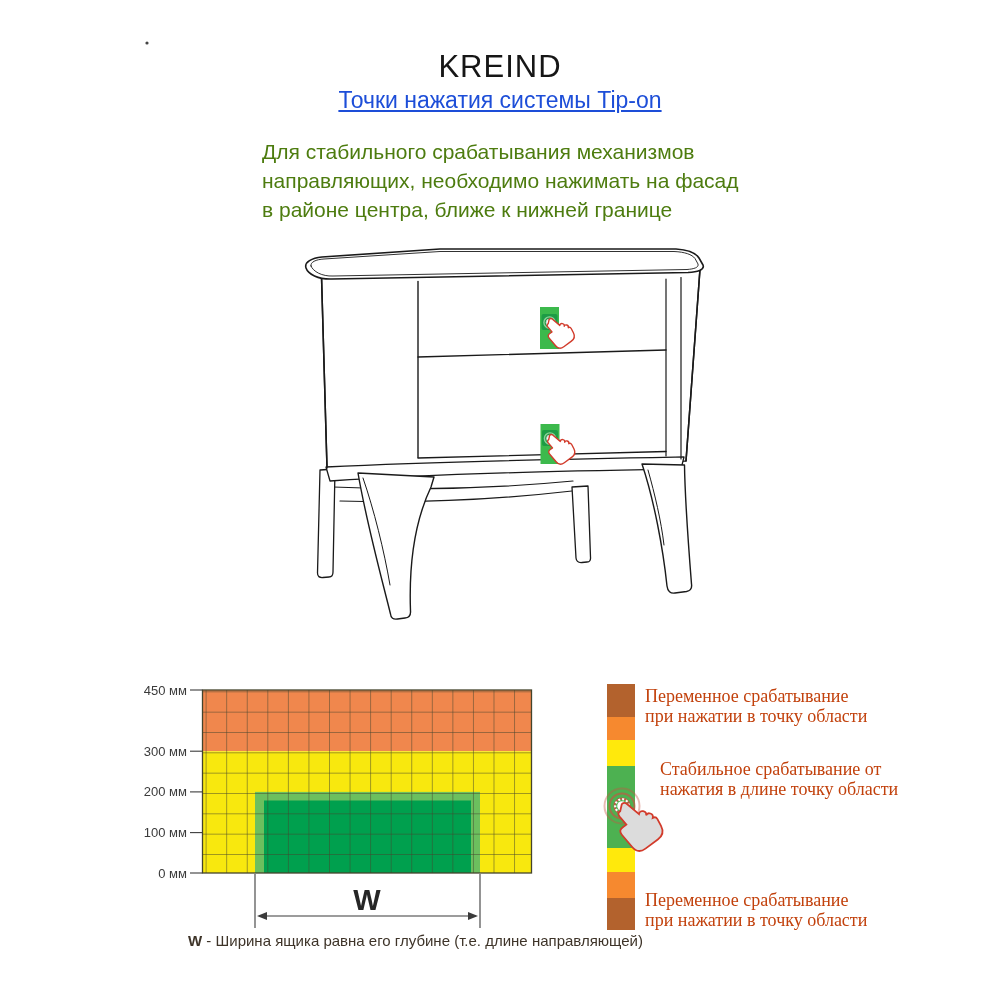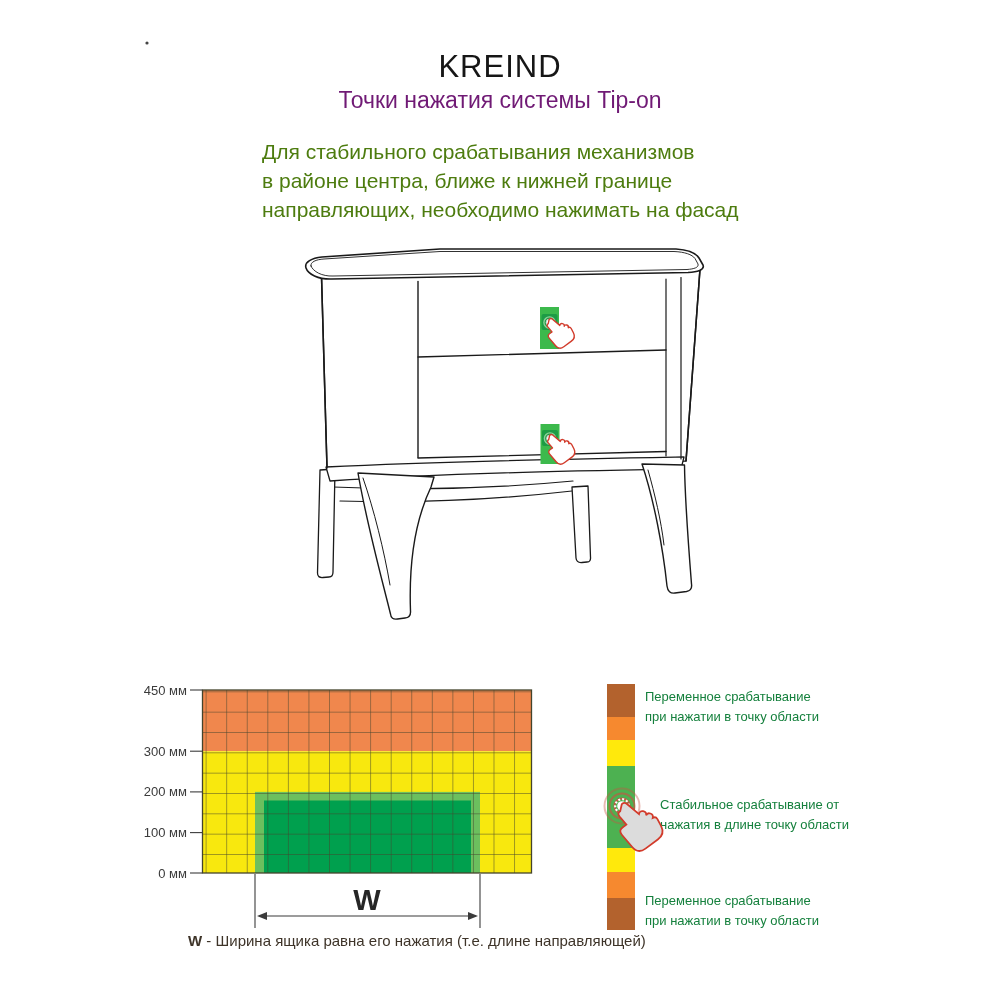--- a/index.html
+++ b/index.html
@@ -1,59 +1,59 @@
 <!DOCTYPE html>
 <html><head>
 <meta charset="utf-8">
 <style>
   html,body{margin:0;padding:0;background:#fff;}
   .canvas{position:relative;width:1000px;height:1000px;background:#ffffff;overflow:hidden;
           font-family:"Liberation Sans","DejaVu Sans",sans-serif;color:#1e1e1e;}
   .abs{position:absolute;}
   .brand{top:49px;left:0;right:0;text-align:center;font-size:31px;letter-spacing:1px;color:#161616;}
-  .subtitle{top:87px;left:0;right:0;text-align:center;font-size:23px;color:#701a75;}
+  .subtitle{top:87px;left:0;right:0;text-align:center;font-size:23px;color:#1d4ed8;text-decoration:underline;}
   .intro{top:137px;left:262px;font-size:21px;line-height:29px;color:#4d7c0f;}
-  .legend-text{font-size:13px;line-height:19.5px;color:#15803d;}
+  .legend-text{font-size:18px;line-height:19.5px;color:#c2410c;font-family:Liberation Serif, serif;}
   .lt1{top:687px;left:645px;}
-  .lt2{top:795px;left:660px;}
+  .lt2{top:760px;left:660px;}
   .lt3{top:891px;left:645px;}
   .note{top:932px;left:188px;font-size:15px;color:#3e3429;}
   .note b{font-weight:bold;}
   svg text{font-family:"Liberation Sans","DejaVu Sans",sans-serif;}
   .tick-label{font-size:13px;fill:#3b3b3b;}
   .w-label{font-size:29px;font-weight:600;fill:#262626;}
 </style>
 </head>
 <body>
 
 <div class="canvas">
 
   <div class="abs brand">KREIND</div>
   <div class="abs subtitle">Точки нажатия системы Tip-on</div>
 
   <div class="abs intro">
     <div>Для стабильного срабатывания механизмов</div>
+    <div>направляющих, необходимо нажимать на фасад</div>
     <div>в районе центра, ближе к нижней границе</div>
-    <div>направляющих, необходимо нажимать на фасад</div>
   </div>
 
   <div class="abs legend-text lt1">
     <div>Переменное срабатывание</div>
     <div>при нажатии в точку области</div>
   </div>
   <div class="abs legend-text lt2">
     <div>Стабильное срабатывание от</div>
     <div>нажатия в длине точку области</div>
   </div>
   <div class="abs legend-text lt3">
     <div>Переменное срабатывание</div>
     <div>при нажатии в точку области</div>
   </div>
 
-  <div class="abs note"><b>W</b><span> - Ширина ящика равна его нажатия (т.е. длине направляющей)</span></div>
+  <div class="abs note"><b>W</b><span> - Ширина ящика равна его глубине (т.е. длине направляющей)</span></div>
 
   <svg class="abs" style="left:0;top:0" width="1000" height="1000" viewBox="0 0 1000 1000">
     <defs>
       <pattern id="gridcell" width="20.5625" height="20.3333" patternUnits="userSpaceOnUse">
         <path d="M 20.5625 0 L 0 0 0 20.3333" fill="none" stroke="#44442c" stroke-width="1"></path>
       </pattern>
 
       <g id="press-hand">
         <path d="M0.2,-1.8 q1.6,-1.4 3,-0.2 l7.6,6.4 q0.4,-2.2 2.6,-1.8 q2.2,0.4 1.8,2.6 q0.6,-1.8 2.6,-1.2 q2,0.6 1.5,2.7 q1.8,-1 2.9,0.8 l2.2,4.2 q2.6,5 -2,8.4 l-7.6,5.6 q-4.6,3.4 -8.2,-1 l-6.4,-7.6 q-2.2,-2.6 0.6,-4.6 l2.2,-1.6 l-4.2,-5 q-1.6,-2 0.4,-3.3 z"></path>
       </g>

